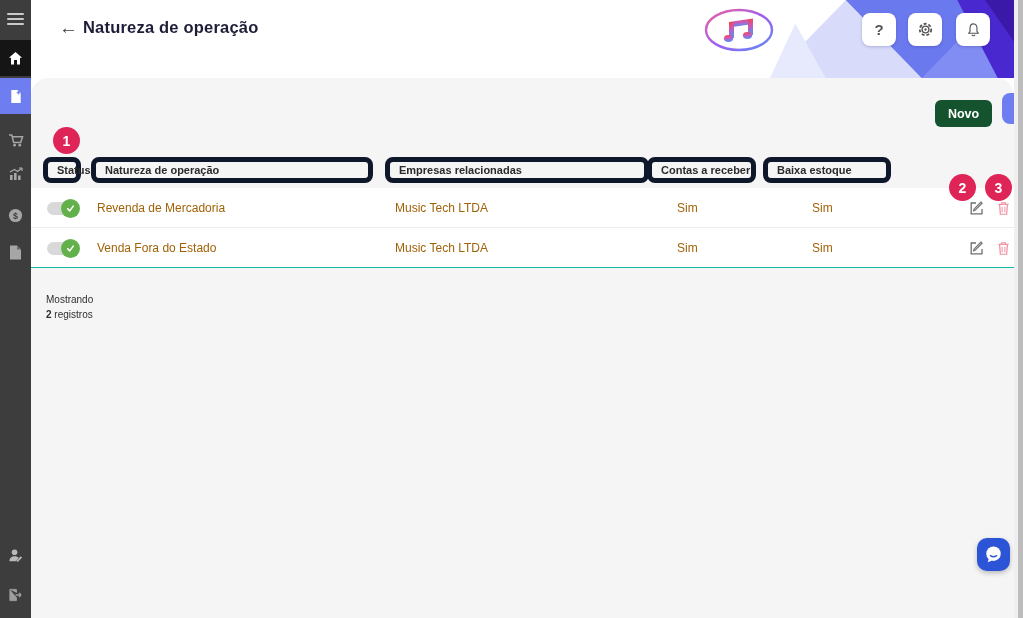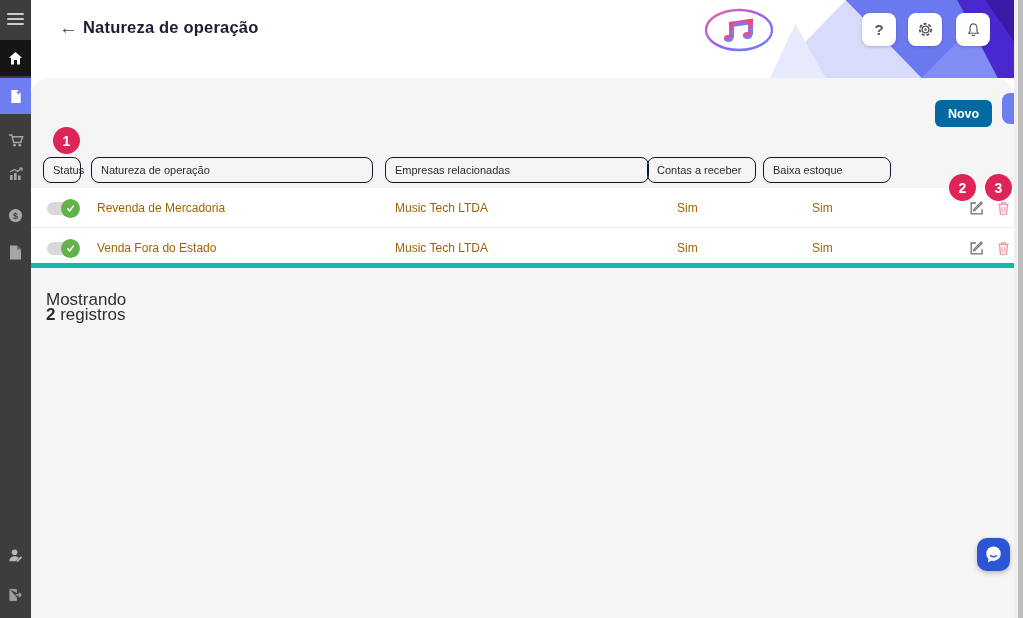--- a/index.html
+++ b/index.html
@@ -29,54 +29,54 @@
   .page-title { position:absolute; left:52px; top:18px; font-size:16.5px; font-weight:700; color:#1d1d38; letter-spacing:.2px; }
   .logo { position:absolute; left:672px; top:7px; width:72px; height:46px; }
   .hdr-btn { position:absolute; top:13px; width:34px; height:33px; background:#fff; border:none; border-radius:8px;
              box-shadow:0 1px 3px rgba(40,30,120,.25); display:flex; align-items:center; justify-content:center;
              color:#555; font-size:15px; font-weight:700; cursor:pointer; }
   .hb-help { left:831px; } .hb-gear { left:877px; } .hb-bell { left:925px; }
 
   
   .card { position:absolute; left:31px; top:78px; width:983px; height:540px; background:#f5f5f6;
           border-radius:18px 18px 0 0; z-index:4; }
-  .btn-novo { position:absolute; left:904px; top:22px; width:57px; height:27px; background:#0369a1; color:#fff;
+  .btn-novo { position:absolute; left:904px; top:22px; width:57px; height:27px; background:#14532d; color:#fff;
               border:none; border-radius:6px; font-size:12.5px; font-weight:700; font-family:"Liberation Sans",sans-serif; cursor:pointer; }
   .clipped-btn { position:absolute; left:1002px; top:93px; width:12px; height:31px; background:#6e7ef0;
                  border-radius:8px 0 0 8px; z-index:6; cursor:pointer; }
 
-  .filter-box { position:absolute; top:79px; height:26px; border:1px solid #0f172a; border-radius:8px;
-                display:flex; align-items:center; padding-left:9px; font-size:11px; font-weight:400; color:#2b2b2b;
+  .filter-box { position:absolute; top:79px; height:26px; border:5px solid #0f172a; border-radius:8px;
+                display:flex; align-items:center; padding-left:9px; font-size:11px; font-weight:700; color:#2b2b2b;
                 background:transparent; cursor:pointer; }
   .fb-status   { left:12px;  width:38px; }
   .fb-natureza { left:60px;  width:282px; }
   .fb-empresas { left:354px; width:264px; }
   .fb-contas   { left:616px; width:109px; }
   .fb-baixa    { left:732px; width:128px; }
 
   .trow { position:absolute; left:0; width:983px; height:40px; background:#fff; cursor:pointer; }
   .trow.r0 { top:110px; border-bottom:1px solid #ececec; }
-  .trow.r1 { top:150px; border-bottom:5px solid #14b8a6; }
+  .trow.r1 { top:150px; border-bottom:1px solid #14b8a6; }
   .cell { position:absolute; top:0; height:40px; display:flex; align-items:center; font-size:12px; color:#a16207; }
   .c-name { left:66px; } .c-emp { left:357px;margin-left:7px; } .c-contas { left:646px; } .c-baixa { left:781px; }
   .c-toggle { left:16px; }
   .c-actions { right:4px; top:0; height:40px; position:absolute; display:flex; align-items:center; gap:12px; }
   .icon-btn { background:none; border:none; padding:0; cursor:pointer; display:flex; align-items:center; }
 
   .toggle { width:30px; height:13px; background:#d9d9d9; border-radius:7px; position:relative; display:inline-block; }
   .toggle .knob { position:absolute; right:-3px; top:-3px; width:19px; height:19px; border-radius:50%;
                   background:#63b14a; display:flex; align-items:center; justify-content:center; }
 
   .badge { position:absolute; width:27px; height:27px; border-radius:50%; background:#df2558; color:#fff;
            font-size:14px; font-weight:700; display:flex; align-items:center; justify-content:center; z-index:9; }
   .badge-1 { left:22px;  top:49px; }
   .badge-2 { left:918px; top:96px; }
   .badge-3 { left:954px; top:96px; }
 
-  .footer-info { position:absolute; left:15px; top:214px; font-size:17px; color:#2f2f2f; line-height:15px; }
+  .footer-info { position:absolute; left:15px; top:214px; font-size:10px; color:#2f2f2f; line-height:15px; }
   .footer-info b { font-weight:700; }
 
   .chat-btn { position:absolute; left:977px; top:538px; width:33px; height:33px; background:#2b55d6; border:none;
               border-radius:10px; display:flex; align-items:center; justify-content:center; cursor:pointer; z-index:15;
               box-shadow:0 2px 5px rgba(0,0,0,.25); }
 
   
   .scrollbar { position:absolute; left:1014px; top:0; width:9px; height:618px; background:#efefef; z-index:30; }
   .scrollbar .thumb { position:absolute; right:0; top:0; width:5px; height:618px; background:#bdbdbd; }
 </style>

